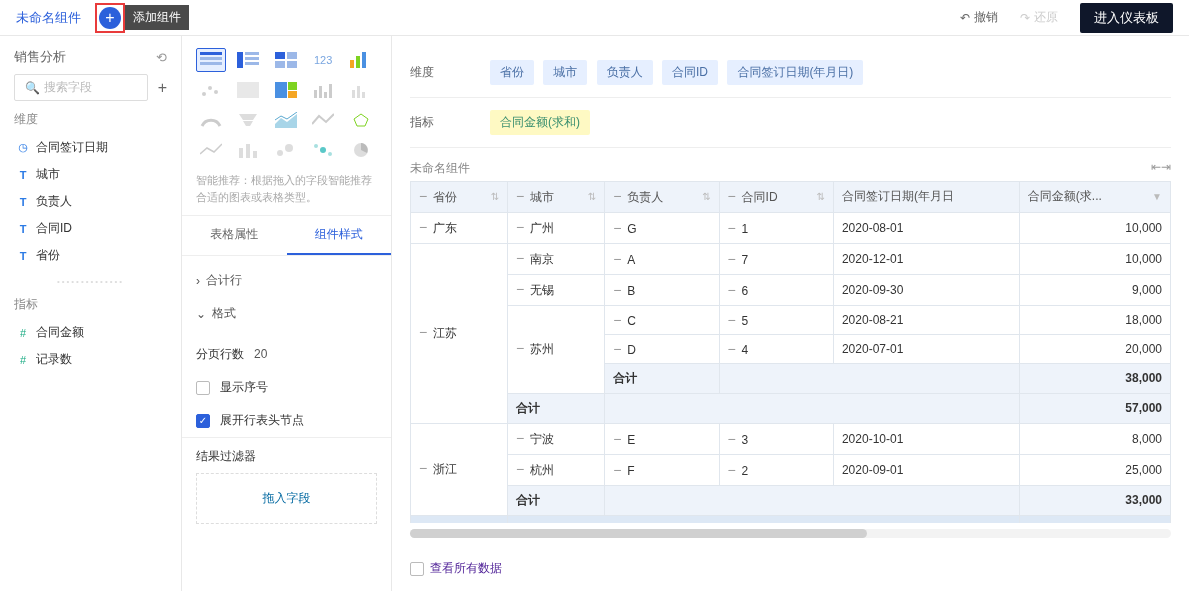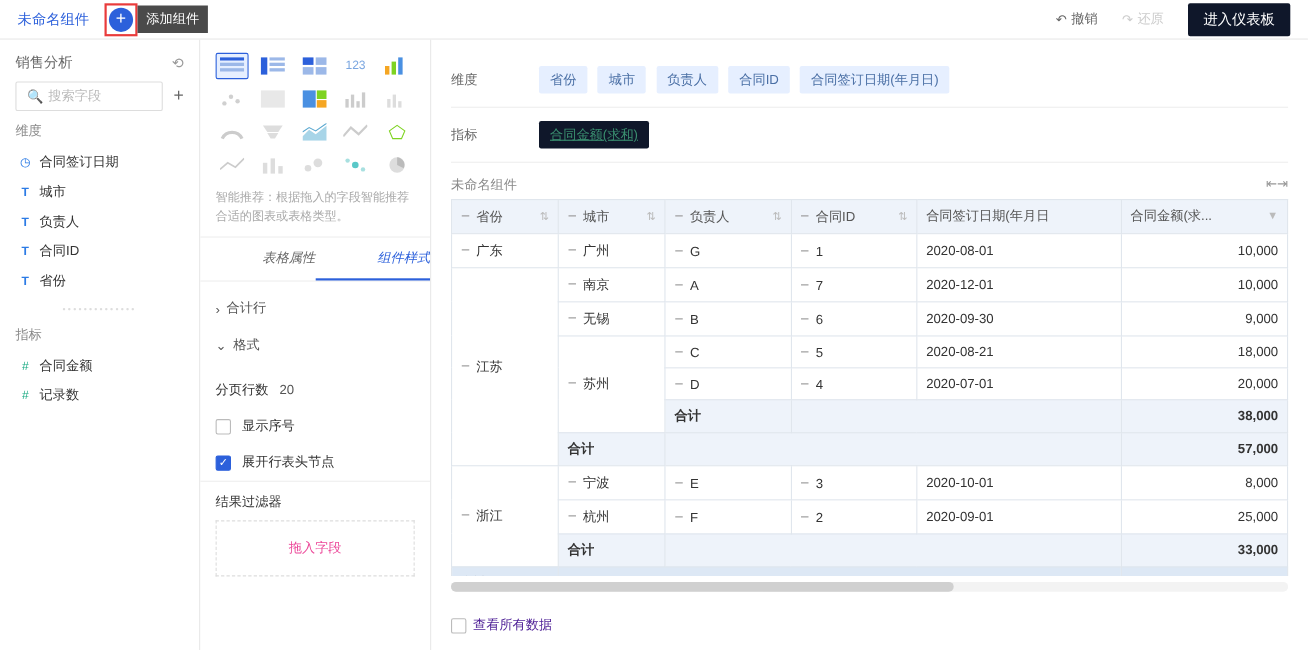--- a/index.html
+++ b/index.html
@@ -36,36 +36,36 @@
     .divider-dots { color: #ddd; text-align: center; letter-spacing: 2px; margin: 8px 0; font-size: 8px; }
     
     
     .mid-section-title { padding: 0 14px 10px; color: #333; font-size: 13px; }
     .chart-grid { display: grid; grid-template-columns: repeat(5, 1fr); gap: 6px; padding: 0 14px 10px; }
     .chart-type { width: 30px; height: 24px; display: flex; align-items: center; justify-content: center; cursor: pointer; border-radius: 2px; }
     .chart-type.selected { background: #e6efff; border: 1px solid #2c60db; }
     .ct-icon { width: 22px; height: 16px; }
     .hint-text { padding: 0 14px 10px; color: #aaa; font-size: 11px; line-height: 1.5; }
     .tabs { display: flex; border-top: 1px solid #eee; border-bottom: 1px solid #eee; }
-    .tab { flex: 1; text-align: right; padding: 10px 0; cursor: pointer; color: #666; font-style: italic; }
+    .tab { flex: 1; text-align: center; padding: 10px 0; cursor: pointer; color: #666; }
     .tab.active { color: #2c60db; border-bottom: 2px solid #2c60db; }
     .prop-list { padding: 8px 14px; }
     .prop-item { display: flex; align-items: center; padding: 8px 0; color: #555; cursor: pointer; gap: 6px; }
     .prop-row { display: flex; align-items: center; padding: 8px 14px; gap: 10px; }
     .prop-input { border: none; border-bottom: 1px solid transparent; width: 50px; font-size: 12px; color: #555; }
     .checkbox { width: 14px; height: 14px; border: 1px solid #bbb; border-radius: 2px; display: inline-flex; align-items: center; justify-content: center; }
     .checkbox.checked { background: #2c60db; border-color: #2c60db; color: #fff; font-size: 10px; }
     .filter-section { border-top: 1px solid #eee; padding: 10px 14px; }
-    .filter-drop { border: 1px dashed #ddd; padding: 16px; text-align: center; color: #ec4899; margin-top: 8px; }
+    .filter-drop { border: 1px dashed #ddd; padding: 16px; text-align: center; color: #0369a1; margin-top: 8px; }
     
     
     .config-row { display: flex; align-items: center; padding: 10px 0; }
     .config-label { width: 80px; color: #666; }
     .tag { background: #e6efff; color: #4a6fa5; padding: 4px 10px; border-radius: 2px; margin-right: 6px; font-size: 12px; display: inline-block; }
-    .tag.metric { background: #0f172a; color: #3a8f6f; text-decoration: underline; }
+    .tag.metric { background: #fef9c3; color: #3a8f6f; }
     .divider-h { height: 1px; background: #eee; margin: 2px 0; }
     .component-title { color: #888; padding: 10px 0 4px; display: flex; justify-content: space-between; }
     .expand-icon { color: #999; cursor: pointer; }
     
     
     .data-table { border: 1px solid #e0e6ed; border-collapse: collapse; width: 100%; }
     .data-table th { background: #eef3fa; padding: 6px 8px; font-weight: normal; color: #555; border: 1px solid #e0e6ed; text-align: left; font-size: 12px; }
     .data-table td { padding: 6px 8px; border: 1px solid #e0e6ed; font-size: 12px; }
     .th-inner { display: flex; align-items: center; justify-content: space-between; gap: 4px; }
     .minus { color: #999; font-size: 14px; margin-right: 4px; display: inline-block; width: 10px; }

